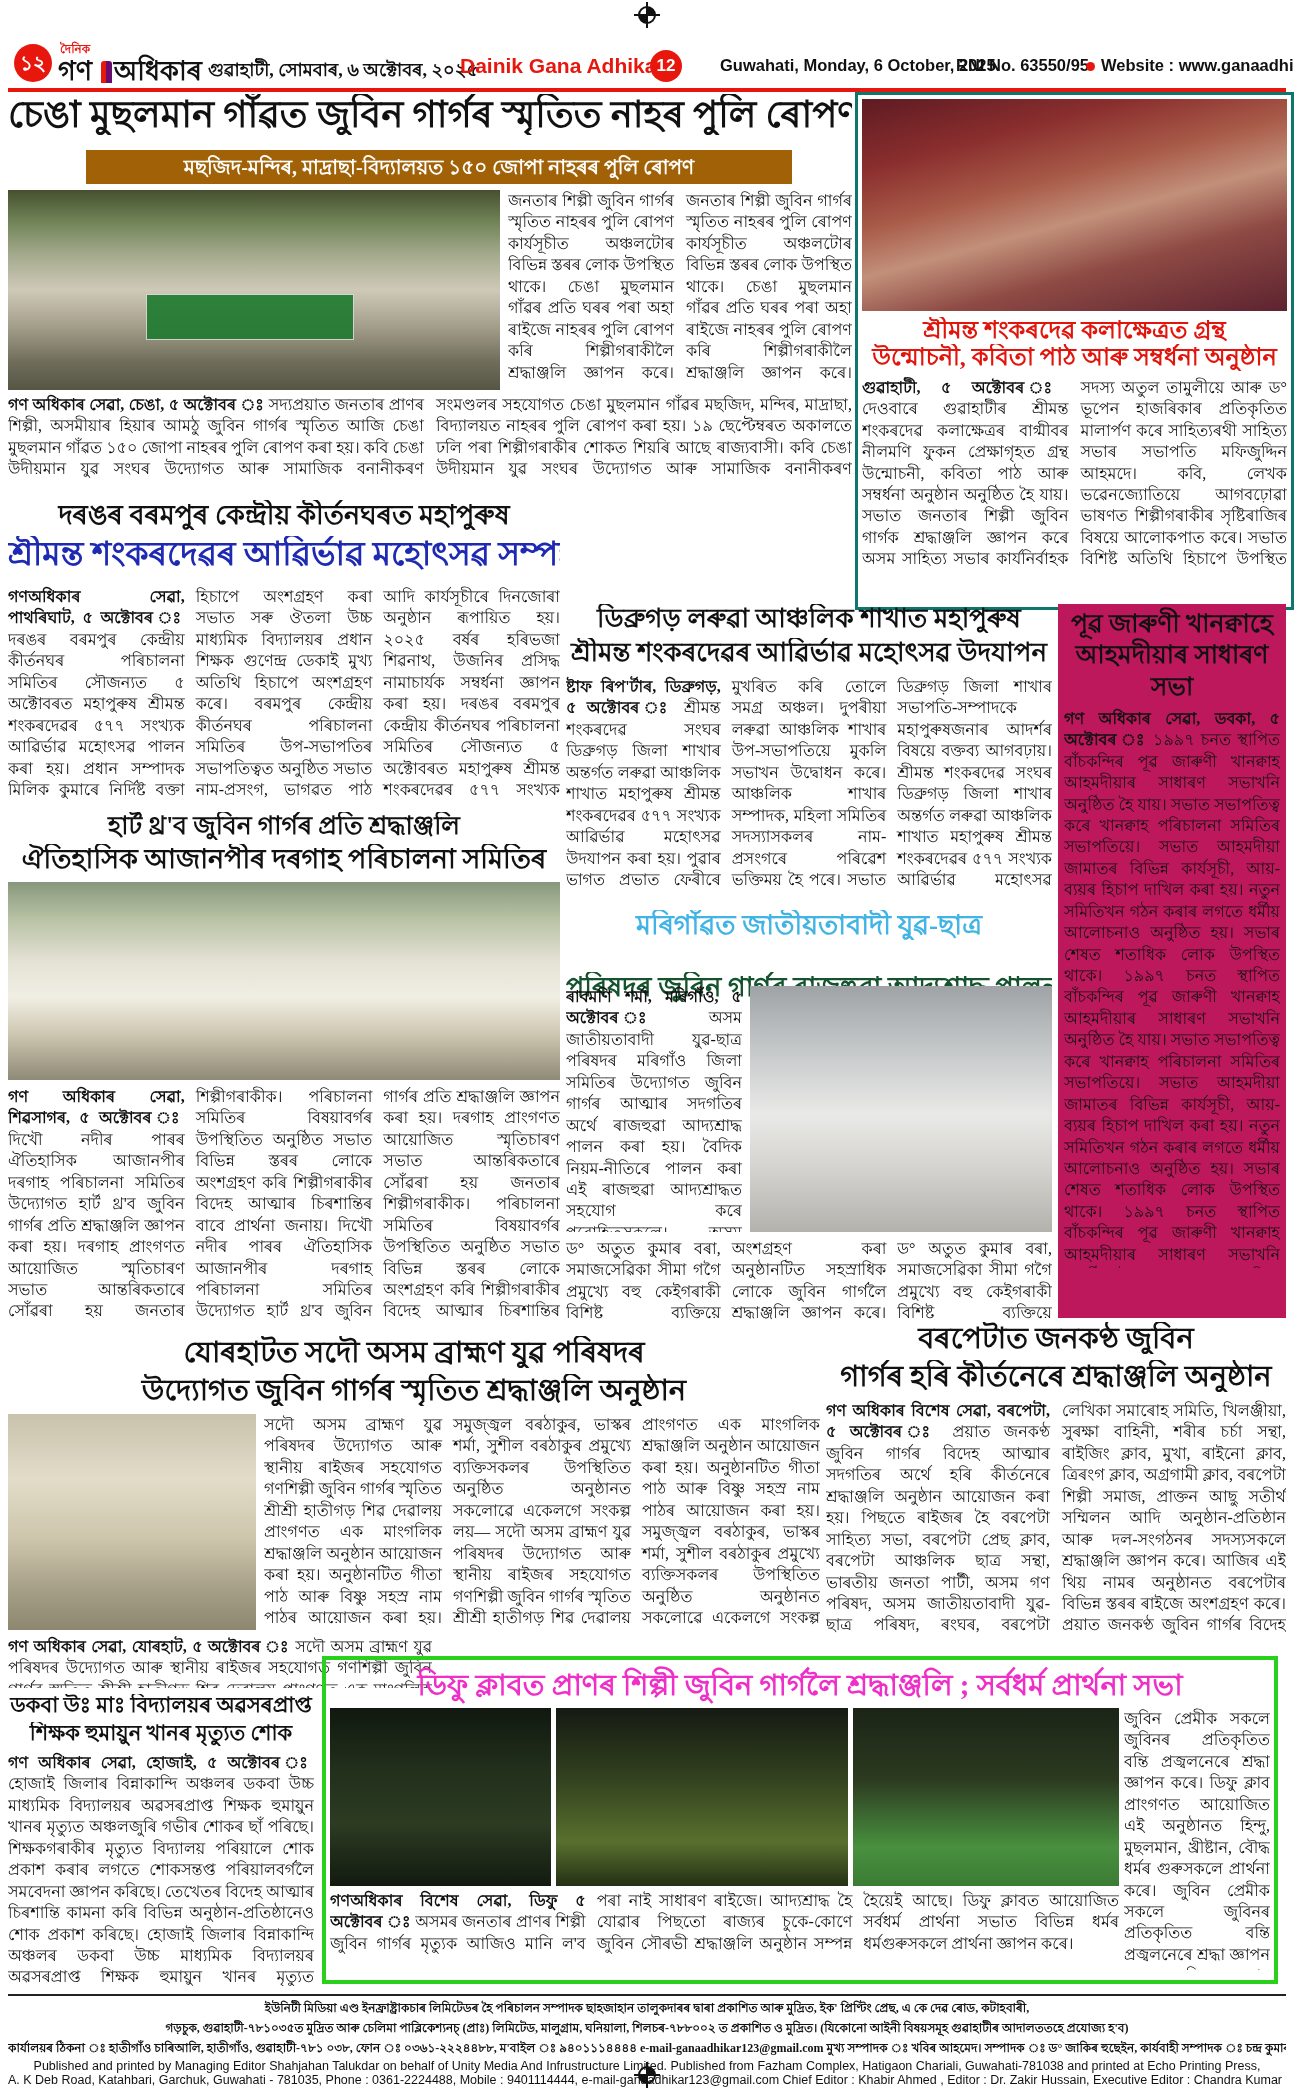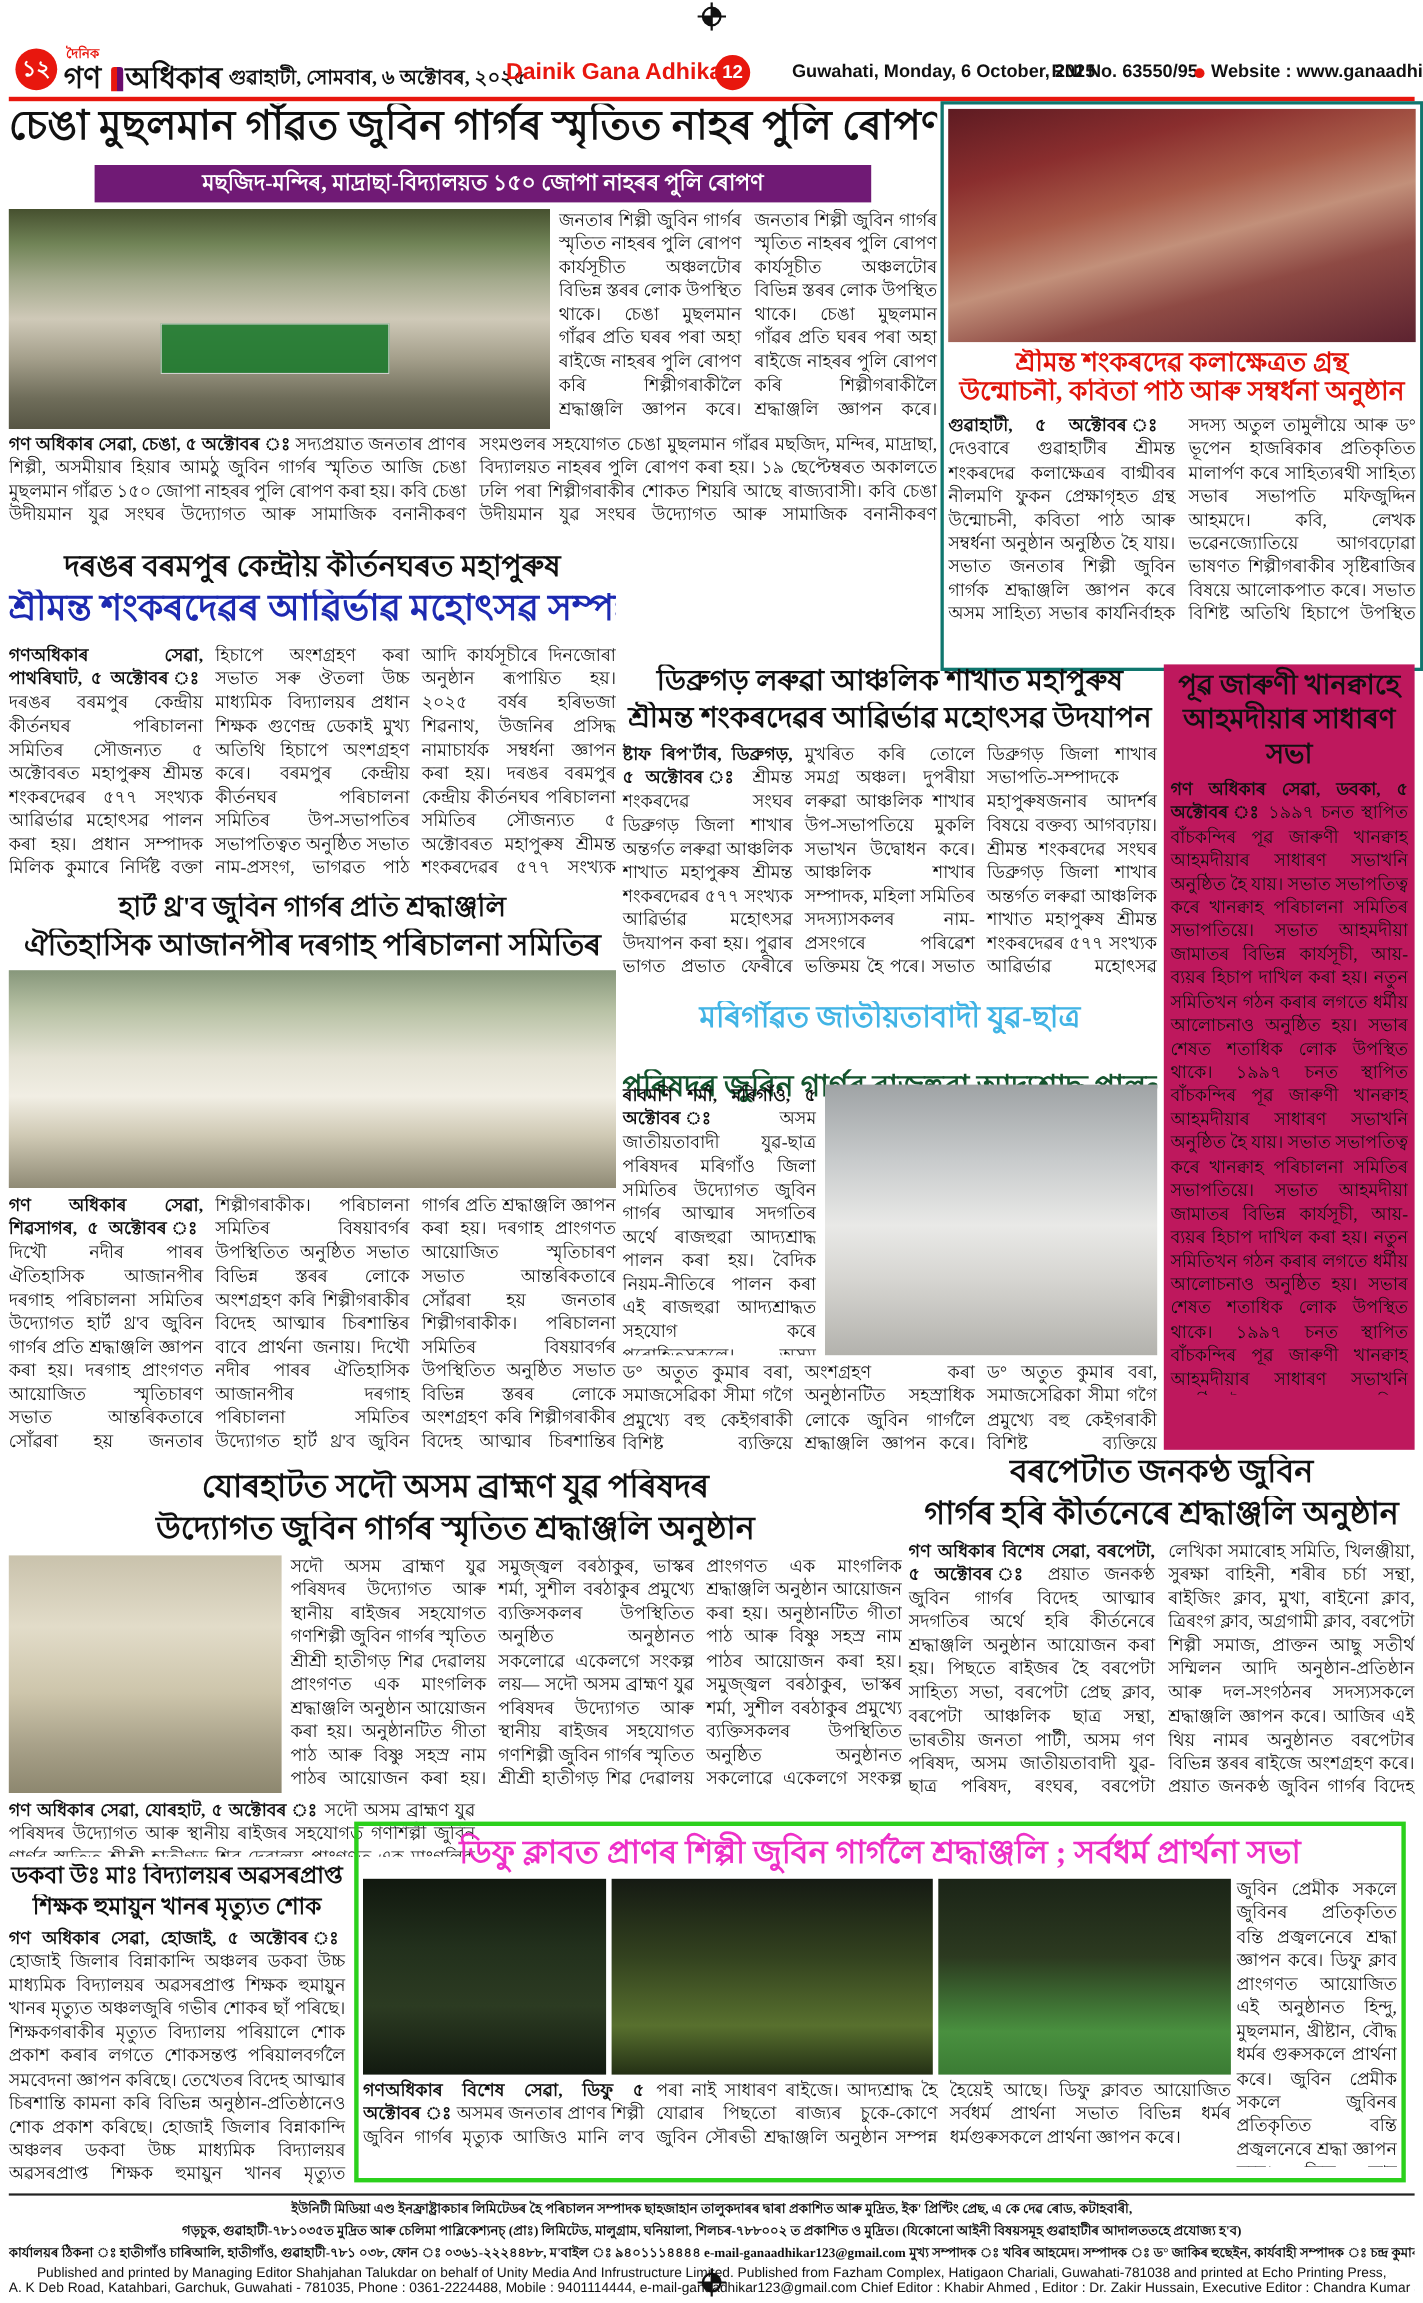--- a/index.html
+++ b/index.html
@@ -49,21 +49,21 @@
     <div class="abs" style="left:452px;top:14px;color:#e8170e;font-weight:700;font-size:21px;font-family:'Liberation Sans',sans-serif;white-space:nowrap;">Dainik Gana Adhikar </div>
     <div class="abs" style="left:642px;top:10px;width:32px;height:32px;border-radius:50%;background:#e8170e;color:#fff;font-weight:700;font-size:17px;text-align:center;line-height:32px;font-family:'Liberation Sans',sans-serif;">12 </div>
     <div class="abs" style="left:712px;top:16px;font-weight:700;font-size:16.5px;font-family:'Liberation Sans',sans-serif;white-space:nowrap;">Guwahati,  Monday, 6 October, 2025 </div>
     <div class="abs" style="left:948px;top:16px;font-weight:700;font-size:16.5px;font-family:'Liberation Sans',sans-serif;white-space:nowrap;">RNI No. 63550/95 </div>
     <div class="abs" style="left:1078px;top:22px;width:9px;height:9px;border-radius:50%;background:#e8170e;"></div>
     <div class="abs" style="left:1093px;top:16px;font-weight:700;font-size:16.5px;font-family:'Liberation Sans',sans-serif;white-space:nowrap;">Website : www.ganaadhikar.com </div>
   </div>
   <div class="abs" style="left:8px;top:88px;width:1278px;height:4px;background:#e8170e;"></div>
 
   <div class="abs hl" style="left:8px;top:94px;width:844px;font-size:37px;">চেঙা মুছলমান গাঁৱত জুবিন গাৰ্গৰ স্মৃতিত নাহৰ পুলি ৰোপণ </div>
-  <div class="abs" style="left:86px;top:150px;width:706px;height:34px;background:#701a75;">
+  <div class="abs" style="left:86px;top:150px;width:706px;height:34px;background:#a16207;">
     <div class="hl" style="color:#fff;font-size:20px;line-height:34px;">মছজিদ-মন্দিৰ, মাদ্ৰাছা-বিদ্যালয়ত ১৫০ জোপা নাহৰৰ পুলি ৰোপণ </div>
   </div>
   <div class="abs ph ph-chenga" style="left:8px;top:190px;width:492px;height:200px;">
     <div class="banner"></div>
   </div>
   <div class="abs body-txt cols2" style="left:508px;top:190px;width:344px;height:200px;">
     <span>জনতাৰ শিল্পী জুবিন গাৰ্গৰ স্মৃতিত নাহৰৰ পুলি ৰোপণ কাৰ্যসূচীত অঞ্চলটোৰ বিভিন্ন স্তৰৰ লোক উপস্থিত থাকে। চেঙা মুছলমান গাঁৱৰ প্ৰতি ঘৰৰ পৰা অহা ৰাইজে নাহৰৰ পুলি ৰোপণ কৰি শিল্পীগৰাকীলৈ শ্ৰদ্ধাঞ্জলি জ্ঞাপন কৰে। জনতাৰ শিল্পী জুবিন গাৰ্গৰ স্মৃতিত নাহৰৰ পুলি ৰোপণ কাৰ্যসূচীত অঞ্চলটোৰ বিভিন্ন স্তৰৰ লোক উপস্থিত থাকে। চেঙা মুছলমান গাঁৱৰ প্ৰতি ঘৰৰ পৰা অহা ৰাইজে নাহৰৰ পুলি ৰোপণ কৰি শিল্পীগৰাকীলৈ শ্ৰদ্ধাঞ্জলি জ্ঞাপন কৰে। জনতাৰ শিল্পী জুবিন গাৰ্গৰ স্মৃতিত নাহৰৰ পুলি ৰোপণ কাৰ্যসূচীত অঞ্চলটোৰ বিভিন্ন স্তৰৰ লোক উপস্থিত থাকে। চেঙা মুছলমান গাঁৱৰ প্ৰতি ঘৰৰ পৰা অহা ৰাইজে নাহৰৰ পুলি ৰোপণ কৰি শিল্পীগৰাকীলৈ শ্ৰদ্ধাঞ্জলি জ্ঞাপন কৰে। </span>
   </div>
   <div class="abs body-txt cols2" style="left:8px;top:394px;width:844px;height:100px;">
     <span class="byl">গণ অধিকাৰ সেৱা, চেঙা, ৫ অক্টোবৰ ঃ </span>

